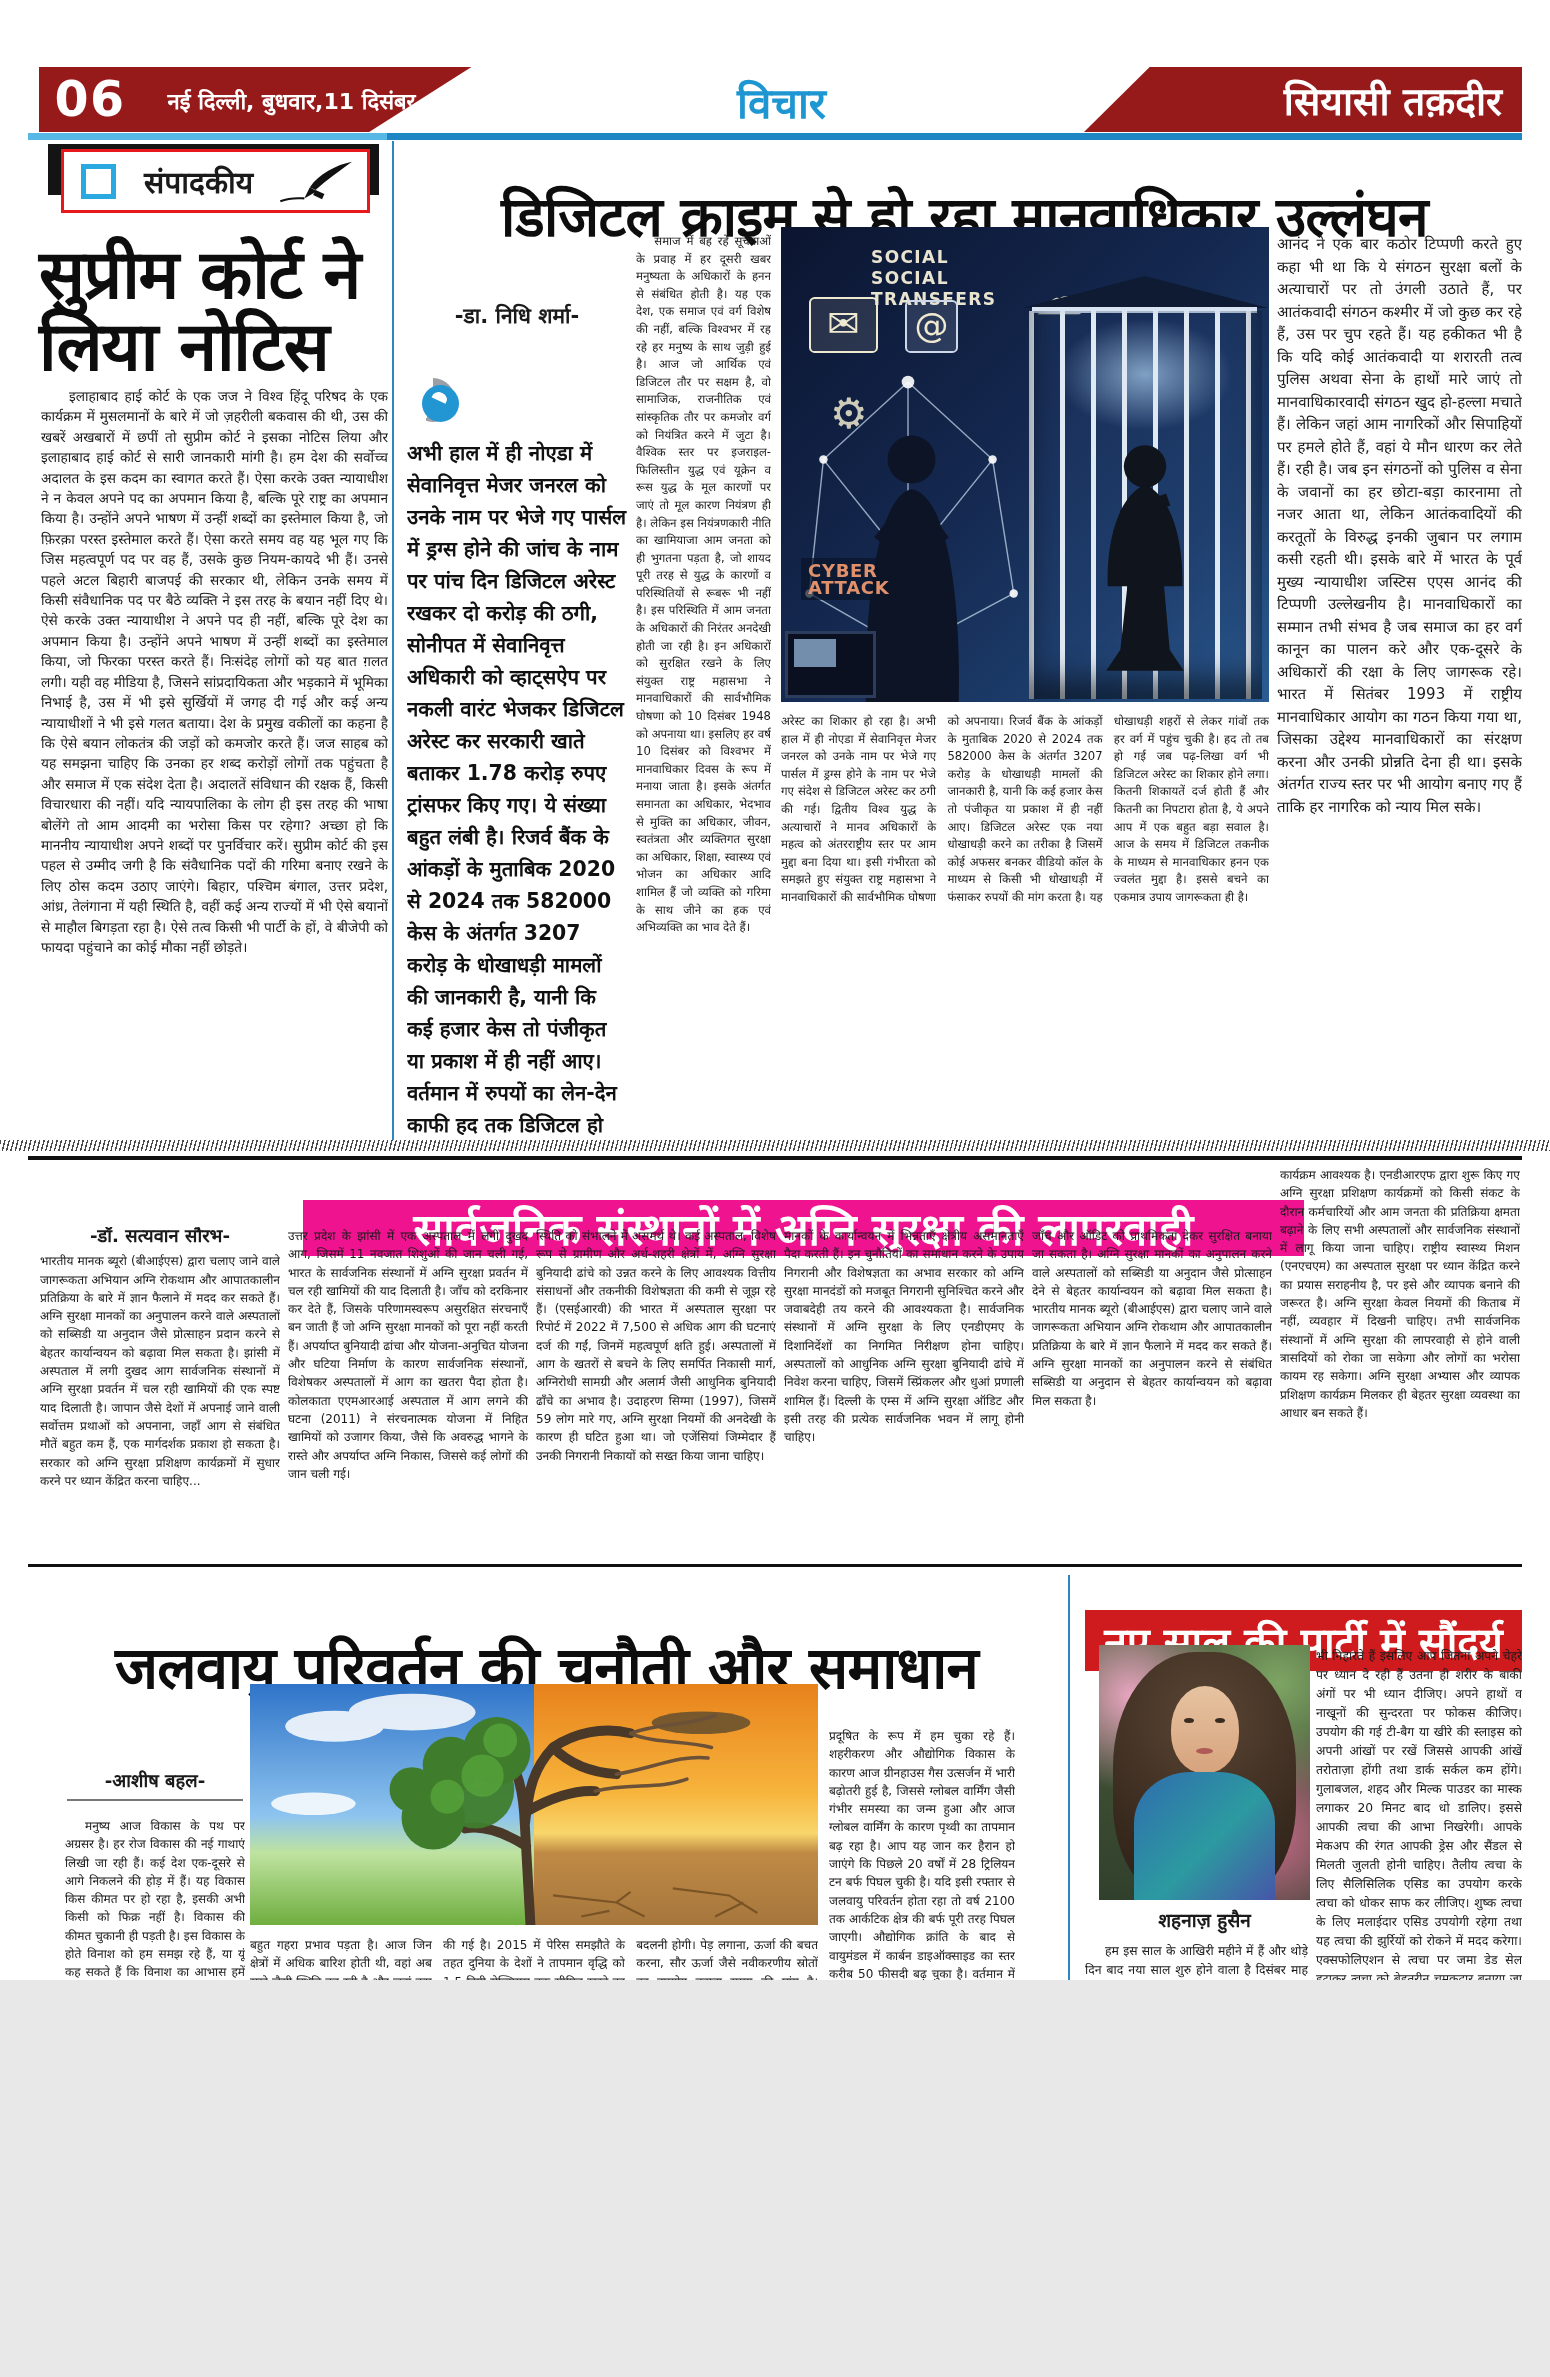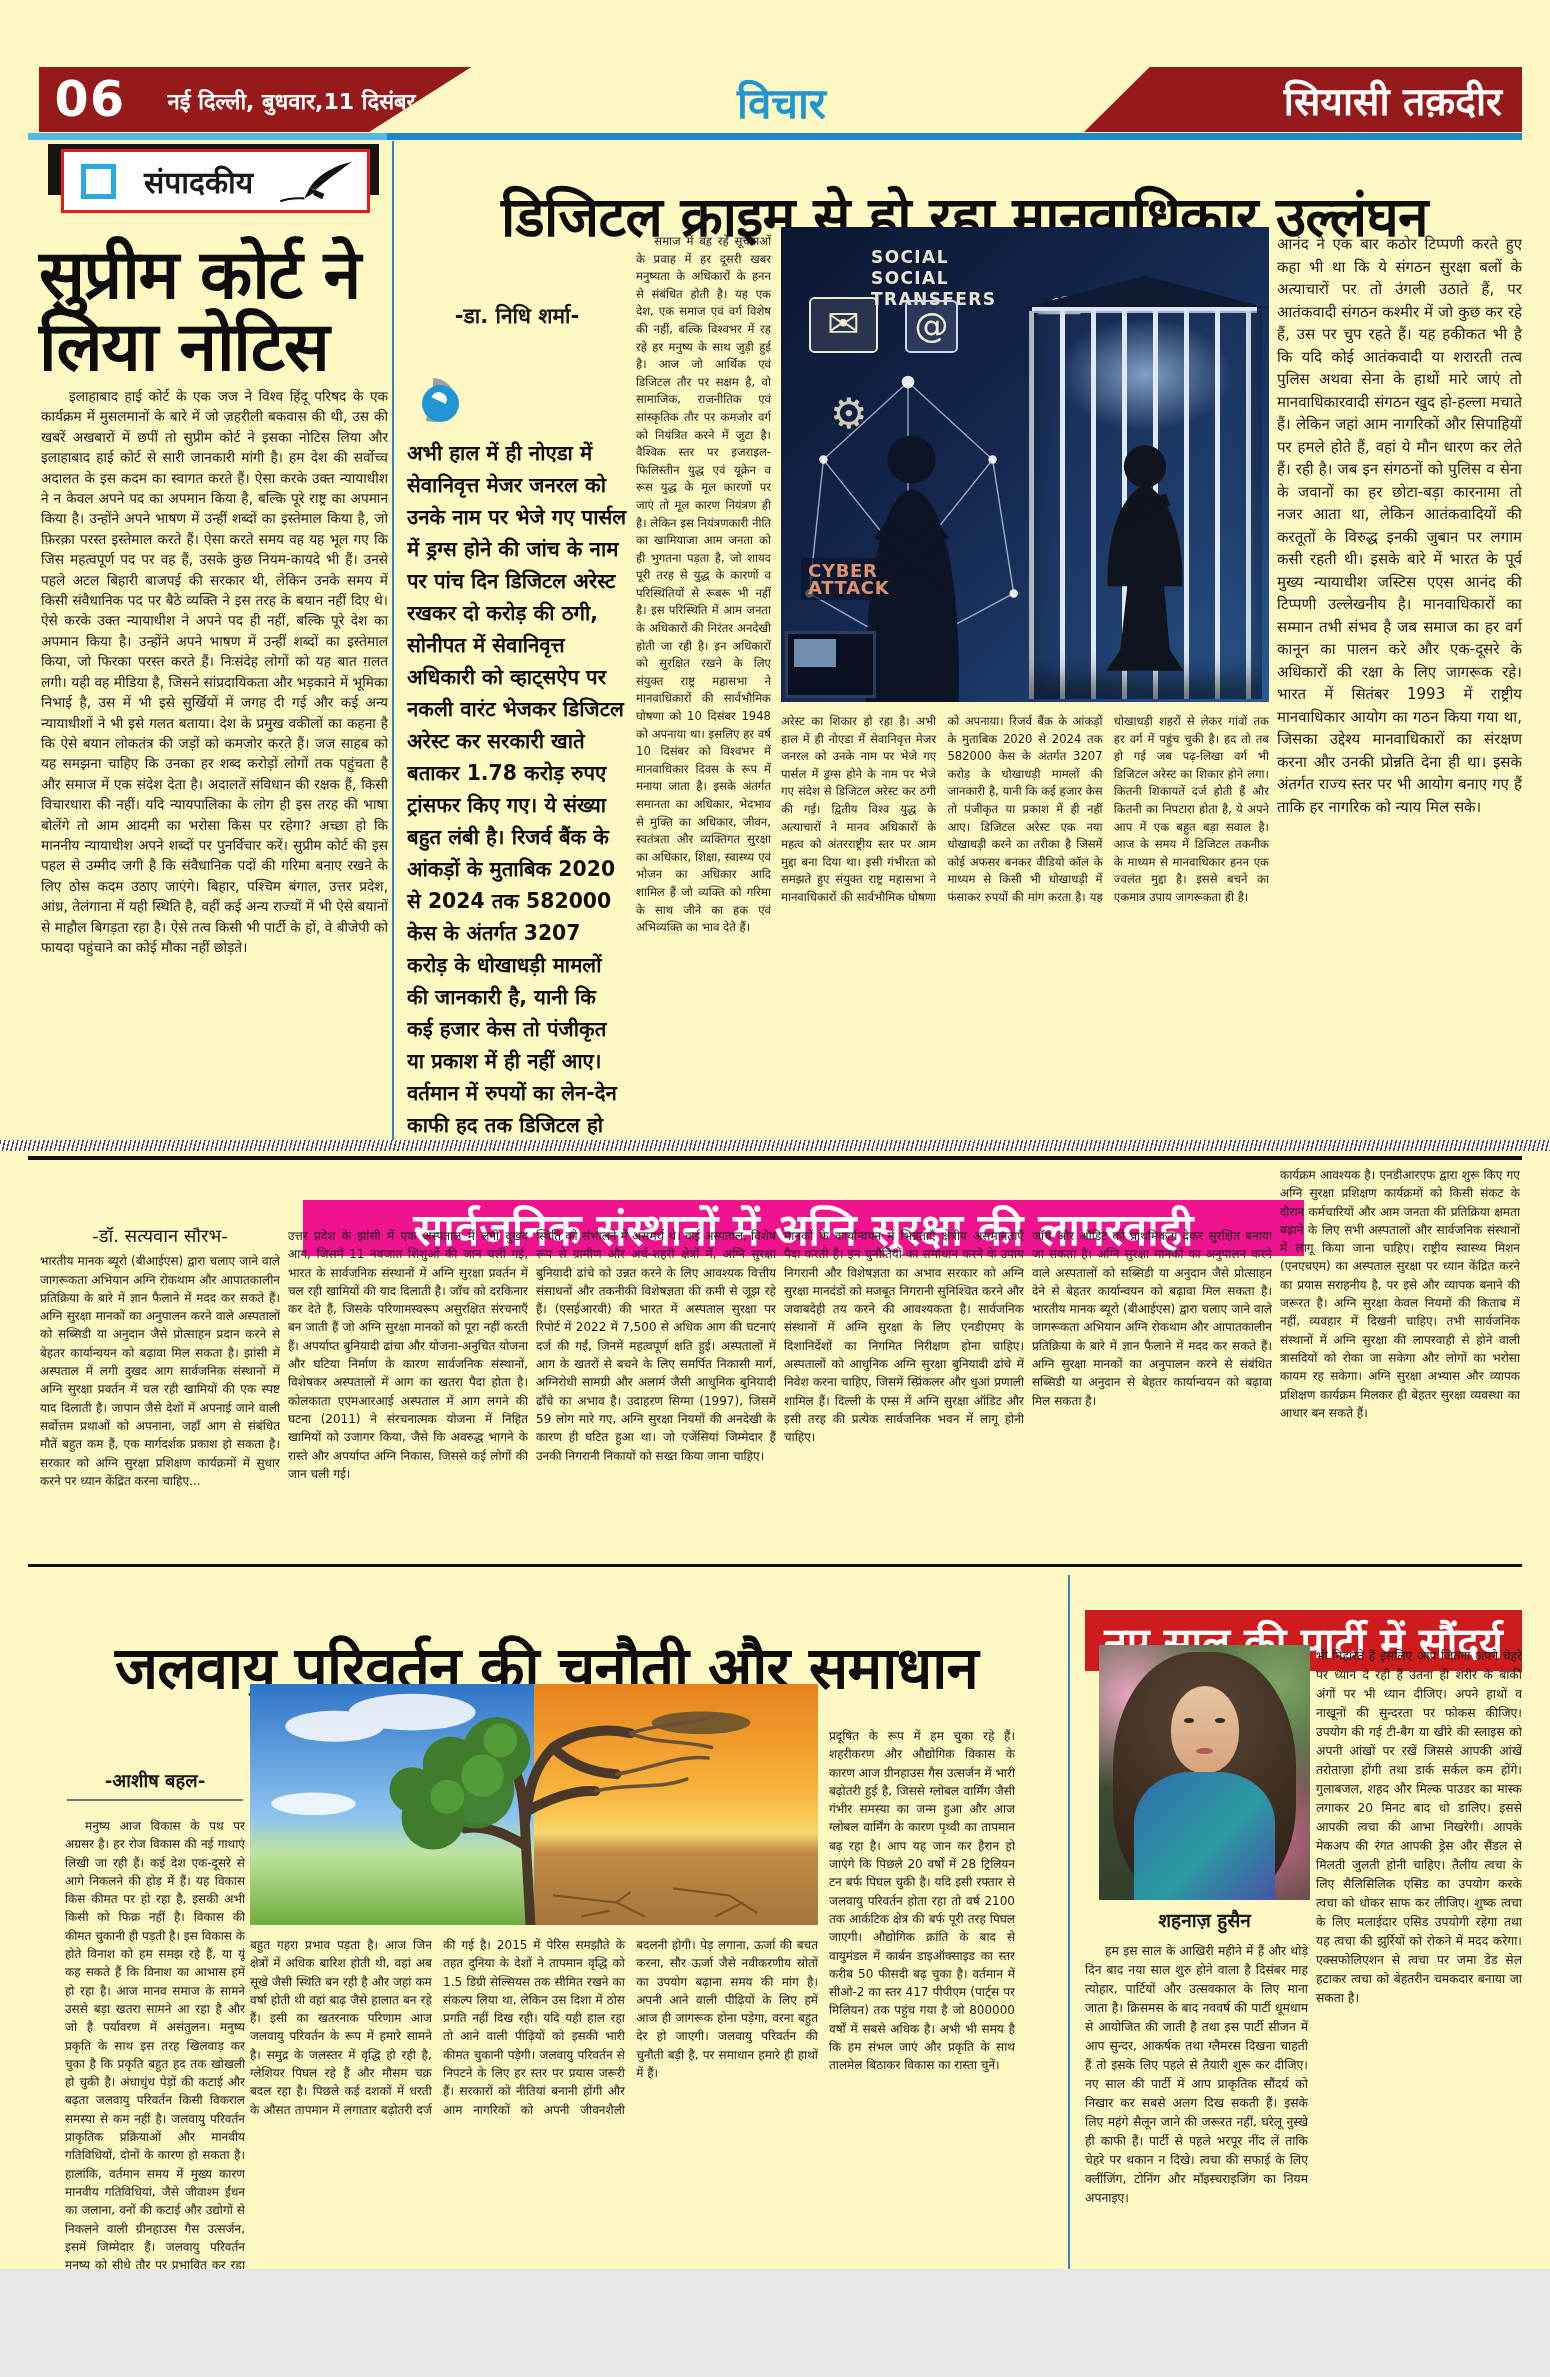--- a/index.html
+++ b/index.html
@@ -1,16 +1,16 @@
 <!DOCTYPE html>
 <html lang="hi" style="font-size:11.3px"><head>
 <meta charset="utf-8">
 <style>
   html,body{margin:0;padding:0;background:#e8e8e8;}
-  .page{position:relative;width:1550px;height:2269px;background:#fef9c3;margin:0 auto;
+  .page{position:relative;width:1550px;height:1980px;background:#ffffff;margin:0 auto;
         font-family:"DejaVu Sans",sans-serif;color:#1a1a1a;overflow:hidden;}
 
   
   .banner-left{position:absolute;left:39px;top:67px;width:465px;height:65px;background:#971a1b;
     clip-path:polygon(0 0,93% 0,71% 100%,0 100%);display:flex;align-items:center;}
   .pageno{color:#fff;font-size:49px;font-weight:800;margin-left:15.5px;letter-spacing:1.4px;}
   .edition-date{color:#fff;font-size:22px;font-weight:700;margin-left:42px;}
   .section-title{position:absolute;left:676px;top:73px;width:211px;text-align:center;
     color:#1e96d2;font-size:42px;font-weight:800;}
   .banner-right{position:absolute;left:1084px;top:67px;width:438px;height:65px;background:#971a1b;
@@ -86,21 +86,21 @@
   .rule-black1{position:absolute;left:28px;top:1156px;width:1494px;height:4.2px;background:#111;}
   .rule-black2{position:absolute;left:28px;top:1564px;width:1494px;height:2.8px;background:#111;}
 
   
   .fire-banner{position:absolute;left:303px;top:1163px;width:1001px;height:56px;background:#ef1390;
     color:#fff;display:flex;align-items:center;justify-content:center;font-size:44px;font-weight:900;}
   .fire-col{position:absolute;top:1227px;height:330px;width:240px;font-size:12px;line-height:18.3px;
     text-align:justify;overflow:hidden;}
   .fc1{left:40px;} .fc2{left:288px;} .fc3{left:536px;} .fc4{left:784px;} .fc5{left:1032px;}
   .fc6{left:1280px;top:1166px;height:391px;}
-  .fire-byline{text-align:center;font-size:18.3px;font-weight:400;margin-bottom:7px;}
+  .fire-byline{text-align:center;font-size:18.3px;font-weight:700;margin-bottom:7px;}
 
   
   .cl-headline{position:absolute;left:39px;top:1578px;width:1015px;text-align:center;
     font-size:58px;font-weight:900;color:#0d0d0d;letter-spacing:-0.7px;}
   .cl-byline{position:absolute;left:67px;top:1767px;width:176px;text-align:center;font-size:18.3px;
     font-weight:800;border-bottom:2.1px solid #777;padding-bottom:7px;}
   .cl-col1{position:absolute;left:65px;top:1817px;width:180px;height:502px;font-size:12px;
     line-height:18.3px;text-align:justify;overflow:hidden;text-indent:20px;}
   .cl-under{position:absolute;left:250px;top:1936px;width:568px;height:382px;column-count:3;
     column-gap:11.3px;font-size:12px;line-height:18.3px;text-align:justify;overflow:hidden;}

